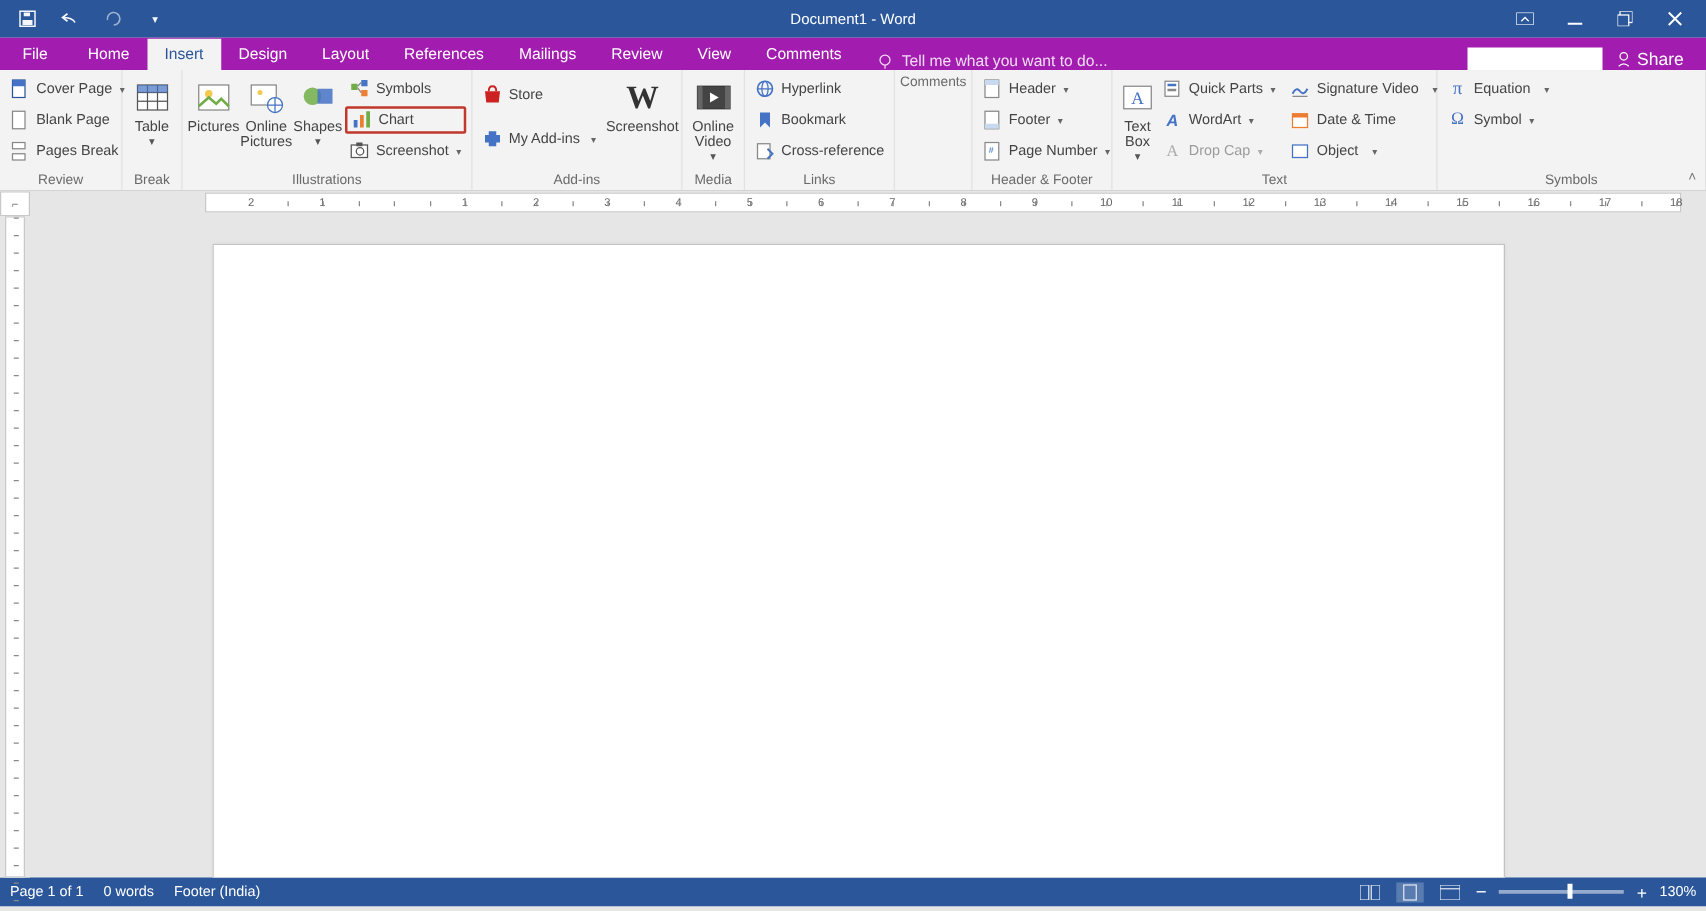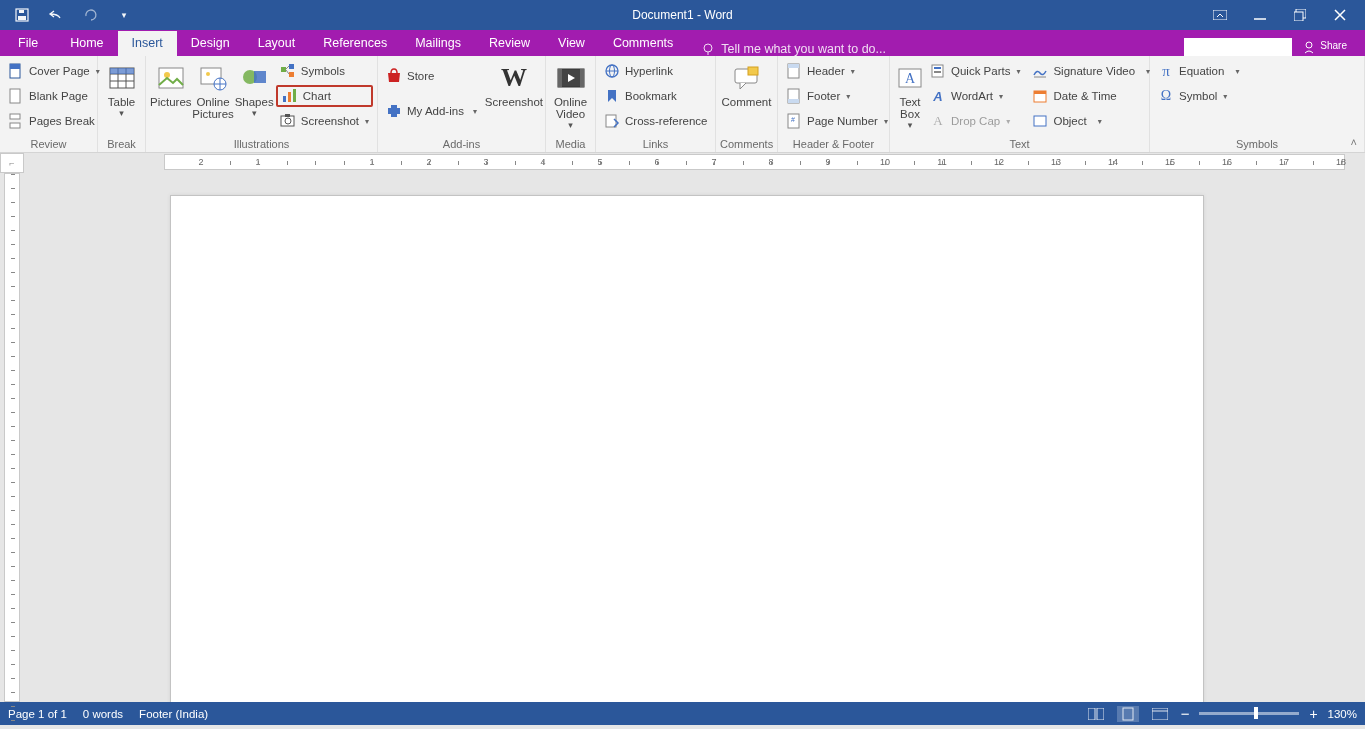--- a/index.html
+++ b/index.html
@@ -10,21 +10,21 @@
 .title-center{position:absolute;left:0;right:0;text-align:center;font-size:12px;pointer-events:none}
 .win-controls{margin-left:auto;display:flex;gap:26px;padding-right:18px}
 .win-btn{width:14px;height:14px;display:flex;align-items:center;justify-content:center;font-size:14px}
 .tabs-row{height:26px;background:#a21caf;display:flex;align-items:flex-end;color:#fff}
 .tab{padding:5px 14px 6px;font-size:12.5px;cursor:pointer}
 .tab.file{padding-left:18px;padding-right:18px}
 .tab.active{background:#f3f3f3;color:#2b579a}
 .tellme{display:flex;align-items:center;gap:6px;margin-left:14px;opacity:.85;font-size:12.5px}
 .share-area{margin-left:auto;display:flex;align-items:center;gap:10px;padding-right:18px}
 .search-box{width:108px;height:18px;background:#fff}
-.share-btn{display:flex;gap:4px;font-size:10px}
+.share-btn{display:flex;align-items:center;gap:4px;font-size:14px}
 .ribbon{height:97px;background:#f3f3f3;border-bottom:1px solid #d4d4d4;display:flex;position:relative}
 .group{display:flex;flex-direction:column;justify-content:space-between;border-right:1px solid #e1e1e1;padding:3px 4px 0}
 .group-body{display:flex;flex:1;align-items:flex-start}
 .group-label{text-align:center;font-size:11px;color:#6a6a6a;padding:1px 0 2px}
 .big-btn{display:flex;flex-direction:column;align-items:center;justify-content:flex-start;width:46px;padding-top:3px;gap:2px;cursor:pointer}
 .big-btn .ic{width:32px;height:32px;display:flex;align-items:center;justify-content:center}
 .big-btn .lbl{font-size:11.5px;color:#444;text-align:center;line-height:12px}
 .small-col{display:flex;flex-direction:column;gap:3px;padding-top:1px}
 .small-btn{display:flex;align-items:center;gap:5px;height:22px;padding:0 4px;cursor:pointer;font-size:11.5px;color:#444;white-space:nowrap}
 .small-btn .ic{width:16px;height:16px;display:flex;align-items:center;justify-content:center;flex-shrink:0}
@@ -338,32 +338,20 @@
               </svg>
             </span>
             <span>Cross-reference</span>
           </div>
       </div>
     </div>
     <div class="group-label">Links</div>
   </div>
 
   <div class="group" style="width:62px">
-    <div class="group-body">
-      <div class="big-btn" style="width:56px">
-        <span class="ic">
-            <svg width="30" height="26">
-              <rect x="3" y="4" width="22" height="14" rx="2" fill="#fff" stroke="#888"></rect>
-              <path d="M8 18 L8 24 L14 18" fill="#fff" stroke="#888"></path>
-              <rect x="16" y="2" width="10" height="8" fill="#f2c94c" stroke="#d4a020"></rect>
-            </svg>
-          </span>
-        <span class="lbl">Comment</span>
-      </div>
-    </div>
     <div class="group-label">Comments</div>
   </div>
 
   <div class="group" style="width:112px">
     <div class="group-body">
       <div class="small-col">
         <div class="small-btn">
             <span class="ic">
               <svg width="16" height="16">
                 <rect x="2" y="1" width="11" height="14" fill="#fff" stroke="#888"></rect>

